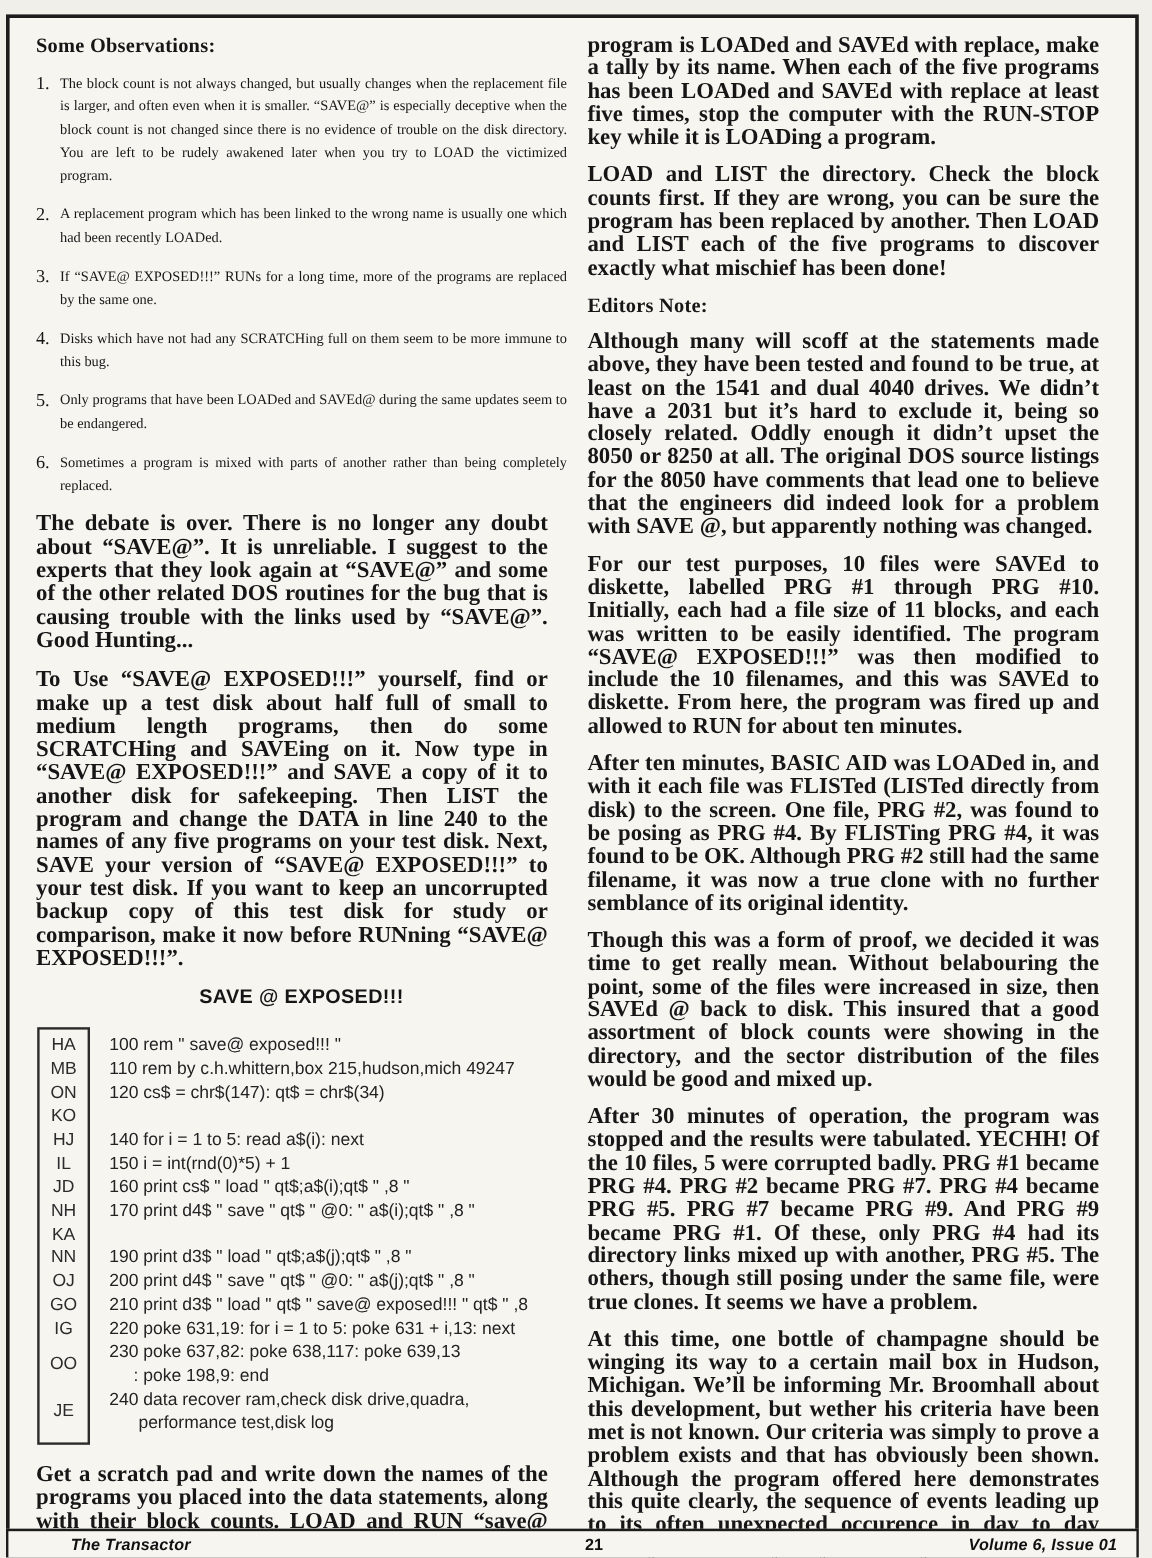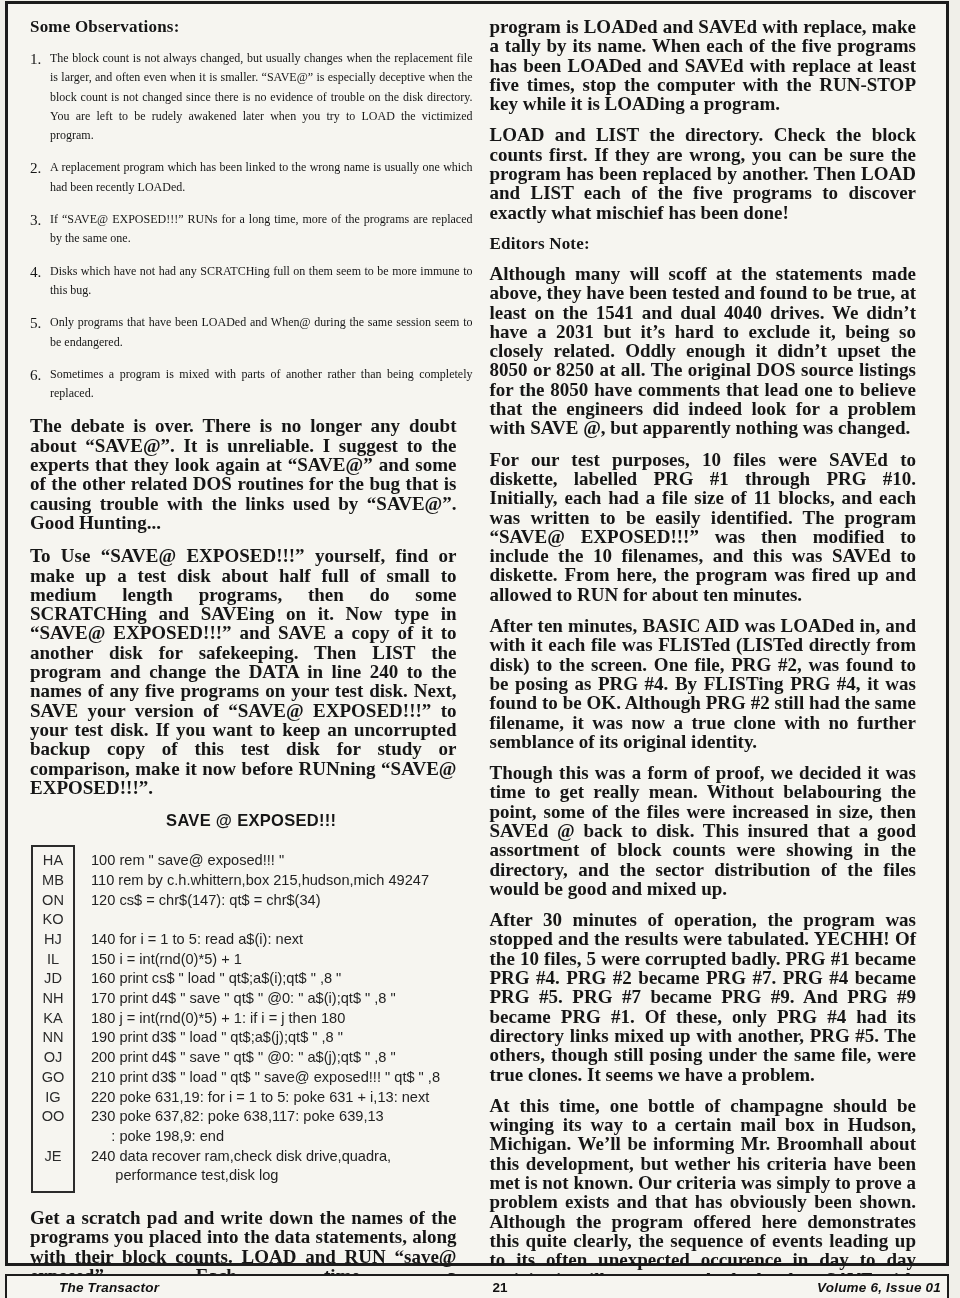--- a/index.html
+++ b/index.html
@@ -7,21 +7,21 @@
   body {
     width: 960px; height: 1298px;
     position: relative;
     overflow: hidden;
     background: #f0efe9;
     font-family: "Liberation Serif", serif;
     color: #161616;
   }
   .main-box {
     position: absolute;
-    left: 5px; top: 1px; right: 11px;
+    left: 5px; top: 12px; right: 11px;
     height: 1265px;
     border: 3px solid #1c1c1c;
     background: #f6f5f0;
     display: flex;
     gap: 17px;
     padding: 13px 12px 0 22px;
   }
   .col { flex: 1; min-width: 0; }
   .col-right { padding-right: 2px; }
 
@@ -61,40 +61,40 @@
     margin: 0 0 15px 0;
     padding: 6px 0 7px 0;
   }
   .chk-outline {
     position: absolute;
     left: 1px; top: 0; bottom: 0;
     width: 44px;
     border: 2px solid #2b2b2b;
     pointer-events: none;
   }
-  .lrow { display: flex; align-items: flex-start; }
+  .lrow { display: flex; align-items: center; }
   .lrow .chk { flex: none; width: 44px; margin-left: 1px; text-align: center; color: #2b2b2b; }
   .lrow .code { flex: 1; padding-left: 16px; white-space: pre-wrap; color: #222; }
 
   .footer-bar {
     position: absolute;
     left: 5px; right: 11px; top: 1274px;
     height: 26px;
     border: 2.5px solid #1c1c1c;
     background: #f6f5f0;
     display: flex;
     align-items: center;
     font-family: "Liberation Sans", sans-serif;
     font-weight: bold;
     font-size: 13.5px;
     color: #111;
   }
   .ft-left  { flex: 1; text-align: left;  padding-left: 16px; font-style: italic; letter-spacing: .2px; margin-left: 36px; }
   .ft-center{ flex: 0 1 auto; text-align: center; }
-  .ft-right { flex: 1; text-align: right; padding-right: 6px; font-style: italic; letter-spacing: .2px; }
+  .ft-right { flex: 1; text-align: right; padding-right: 16px; font-style: italic; letter-spacing: .2px; }
 </style>
 </head>
 <body>
 
 <div class="main-box">
 
   <div class="col col-left">
     <h2 class="sec-head">Some Observations:</h2>
 
     <div class="obs">
@@ -108,21 +108,21 @@
     <div class="obs">
       <span class="num">3.</span>
       <p>If “SAVE@ EXPOSED!!!” RUNs for a long time, more of the programs are replaced by the same one.</p>
     </div>
     <div class="obs">
       <span class="num">4.</span>
       <p>Disks which have not had any SCRATCHing full on them seem to be more immune to this bug.</p>
     </div>
     <div class="obs">
       <span class="num">5.</span>
-      <p>Only programs that have been LOADed and When@ during the same session seem to be endangered.</p>
+      <p>Only programs that have been LOADed and SAVEd@ during the same updates seem to be endangered.</p>
     </div>
     <div class="obs">
       <span class="num">6.</span>
       <p>Sometimes a program is mixed with parts of another rather than being completely replaced.</p>
     </div>
 
     <p class="para">The debate is over. There is no longer any doubt about “SAVE@”. It is unreliable. I suggest to the experts that they look again at “SAVE@” and some of the other related DOS routines for the bug that is causing trouble with the links used by “SAVE@”. Good Hunting...</p>
     <p class="para">To Use “SAVE@ EXPOSED!!!” yourself, find or make up a test disk about half full of small to medium length programs, then do some SCRATCHing and SAVEing on it. Now type in “SAVE@ EXPOSED!!!” and SAVE a copy of it to another disk for safekeeping. Then LIST the program and change the DATA in line 240 to the names of any five programs on your test disk. Next, SAVE your version of “SAVE@ EXPOSED!!!” to your test disk. If you want to keep an uncorrupted backup copy of this test disk for study or comparison, make it now before RUNning “SAVE@ EXPOSED!!!”.</p>
 
     <h3 class="listing-title">SAVE @ EXPOSED!!!</h3>
@@ -155,21 +155,20 @@
       <div class="lrow">
           <span class="chk">JD</span>
           <span class="code">160 print cs$ " load " qt$;a$(i);qt$ " ,8 "</span>
         </div>
       <div class="lrow">
           <span class="chk">NH</span>
           <span class="code">170 print d4$ " save " qt$ " @0: " a$(i);qt$ " ,8 "</span>
         </div>
       <div class="lrow">
           <span class="chk">KA</span>
-          <span class="code">180 j = int(rnd(0)*5) + 1: if i = j then 180</span>
         </div>
       <div class="lrow">
           <span class="chk">NN</span>
           <span class="code">190 print d3$ " load " qt$;a$(j);qt$ " ,8 "</span>
         </div>
       <div class="lrow">
           <span class="chk">OJ</span>
           <span class="code">200 print d4$ " save " qt$ " @0: " a$(j);qt$ " ,8 "</span>
         </div>
       <div class="lrow">

